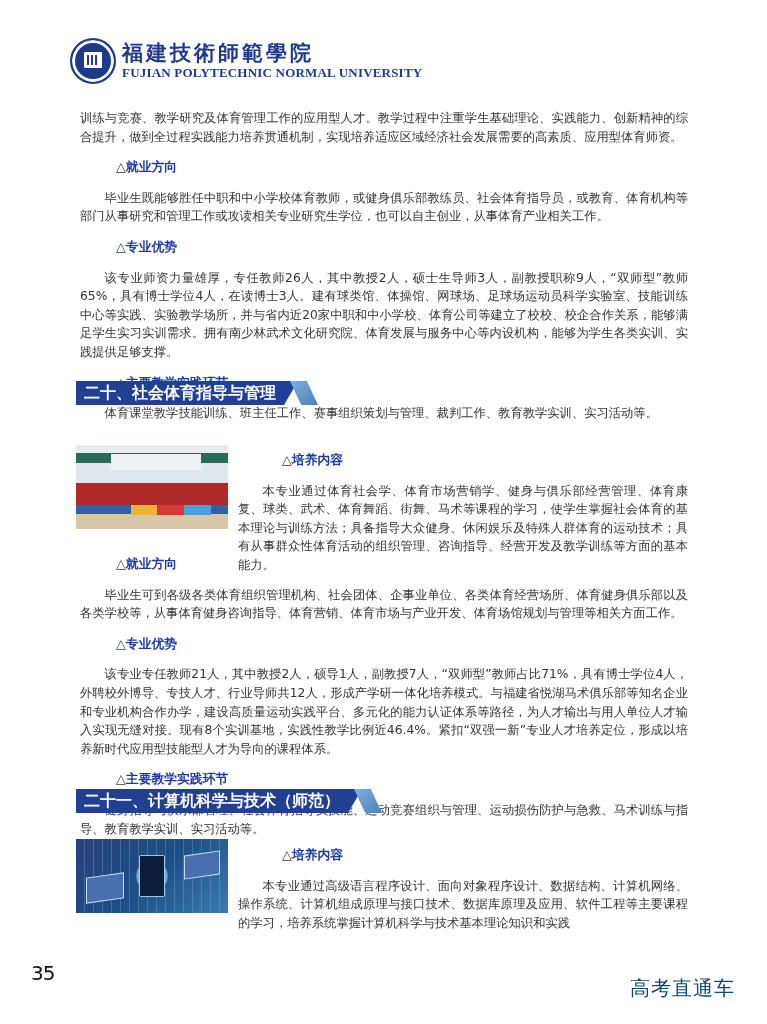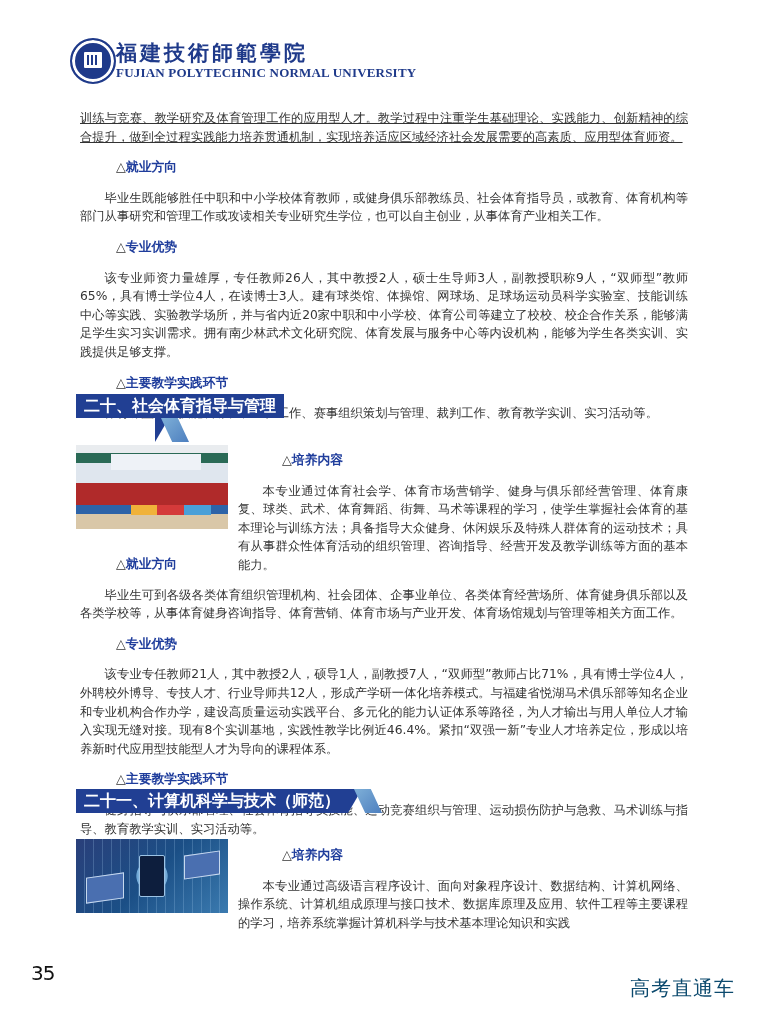--- a/index.html
+++ b/index.html
@@ -5,27 +5,27 @@
   html, body { margin:0; padding:0; }
   body {
     width:767px; height:1024px; background:#ffffff; position:relative; overflow:hidden;
     font-family: "DejaVu Sans", "Liberation Sans", sans-serif;
     color:#2a2a2a;
   }
   .logo { position:absolute; left:70px; top:38px; display:flex; align-items:center; }
   .logo-seal { width:42px; height:42px; border-radius:50%; background:#1f3a8a; border:2px solid #1f3a8a; box-shadow: inset 0 0 0 3px #fff, inset 0 0 0 6px #1f3a8a; position:relative; }
   .logo-seal .bld { position:absolute; left:12px; top:12px; width:18px; height:16px; background:#fff; border-radius:1px; }
   .logo-seal .bld::after { content:""; position:absolute; left:3px; top:3px; width:12px; height:10px; background:repeating-linear-gradient(90deg,#1f3a8a 0 2px,#fff 2px 4px); }
-  .logo-text { }
+  .logo-text { margin-left:6px; }
   .logo-cn { font-family:"DejaVu Serif", serif; font-weight:bold; font-size:21px; color:#1f3a8a; letter-spacing:3px; line-height:24px; }
   .logo-en { font-family:"Liberation Serif", serif; font-weight:bold; font-size:13px; color:#1f3a8a; letter-spacing:0.2px; }
 
   .text { position:absolute; left:80px; width:608px; font-size:12.3px; line-height:18.6px; color:#333; text-align:justify; }
   .p { margin:0; text-indent:2em; }
-  .p.noind { text-indent:0;text-decoration:underline; }
+  .p.noind { text-indent:0; }
   .h { margin:12px; padding-left:24px; font-weight:bold; color:#1f3d9c; font-size:12.8px; line-height:18.6px; }
   .h .tri { font-weight:normal; color:#333; }
 
   .banner { position:absolute; left:76px; height:24px; display:flex; align-items:center; }
   .banner .bar { background:#213f93; color:#fff; font-weight:bold; font-size:16px; height:24px; line-height:24px; padding:0 8px; white-space:nowrap; }
   .banner .tail { width:50px; height:24px; position:relative; }
   .banner .tail::before { content:""; position:absolute; left:0; top:0; width:0; height:0; border-top:24px solid #213f93; border-right:14px solid transparent; }
   .banner .tail::after { content:""; position:absolute; left:6px; top:0; width:28px; height:24px; background:linear-gradient(135deg,#7fb0d8,#4d7fbf); clip-path:polygon(0 0,60% 0,100% 100%,40% 100%); }
 
   .photo1 { position:absolute; left:76px; top:445px; width:152px; height:84px; overflow:hidden;
@@ -58,21 +58,21 @@
 <div class="text" style="top:109px;">
   <p class="p noind">训练与竞赛、教学研究及体育管理工作的应用型人才。教学过程中注重学生基础理论、实践能力、创新精神的综合提升，做到全过程实践能力培养贯通机制，实现培养适应区域经济社会发展需要的高素质、应用型体育师资。</p>
   <p class="h"><span class="tri">△</span><span>就业方向</span></p>
   <p class="p">毕业生既能够胜任中职和中小学校体育教师，或健身俱乐部教练员、社会体育指导员，或教育、体育机构等部门从事研究和管理工作或攻读相关专业研究生学位，也可以自主创业，从事体育产业相关工作。</p>
   <p class="h"><span class="tri">△</span><span>专业优势</span></p>
   <p class="p">该专业师资力量雄厚，专任教师26人，其中教授2人，硕士生导师3人，副教授职称9人，“双师型”教师65%，具有博士学位4人，在读博士3人。建有球类馆、体操馆、网球场、足球场运动员科学实验室、技能训练中心等实践、实验教学场所，并与省内近20家中职和中小学校、体育公司等建立了校校、校企合作关系，能够满足学生实习实训需求。拥有南少林武术文化研究院、体育发展与服务中心等内设机构，能够为学生各类实训、实践提供足够支撑。</p>
   <p class="h"><span class="tri">△</span><span>主要教学实践环节</span></p>
   <p class="p">体育课堂教学技能训练、班主任工作、赛事组织策划与管理、裁判工作、教育教学实训、实习活动等。</p>
 </div>
 
-<div class="banner" style="top:394px;flex-direction:column;">
+<div class="banner" style="top:381px;">
   <div class="bar">二十、社会体育指导与管理</div>
   <div class="tail"></div>
 </div>
 
 <div class="photo1">
   <div class="board"></div>
     <div class="stage"></div>
 </div>
 
 <div class="text" style="top:439px; left:238px; width:450px;">

